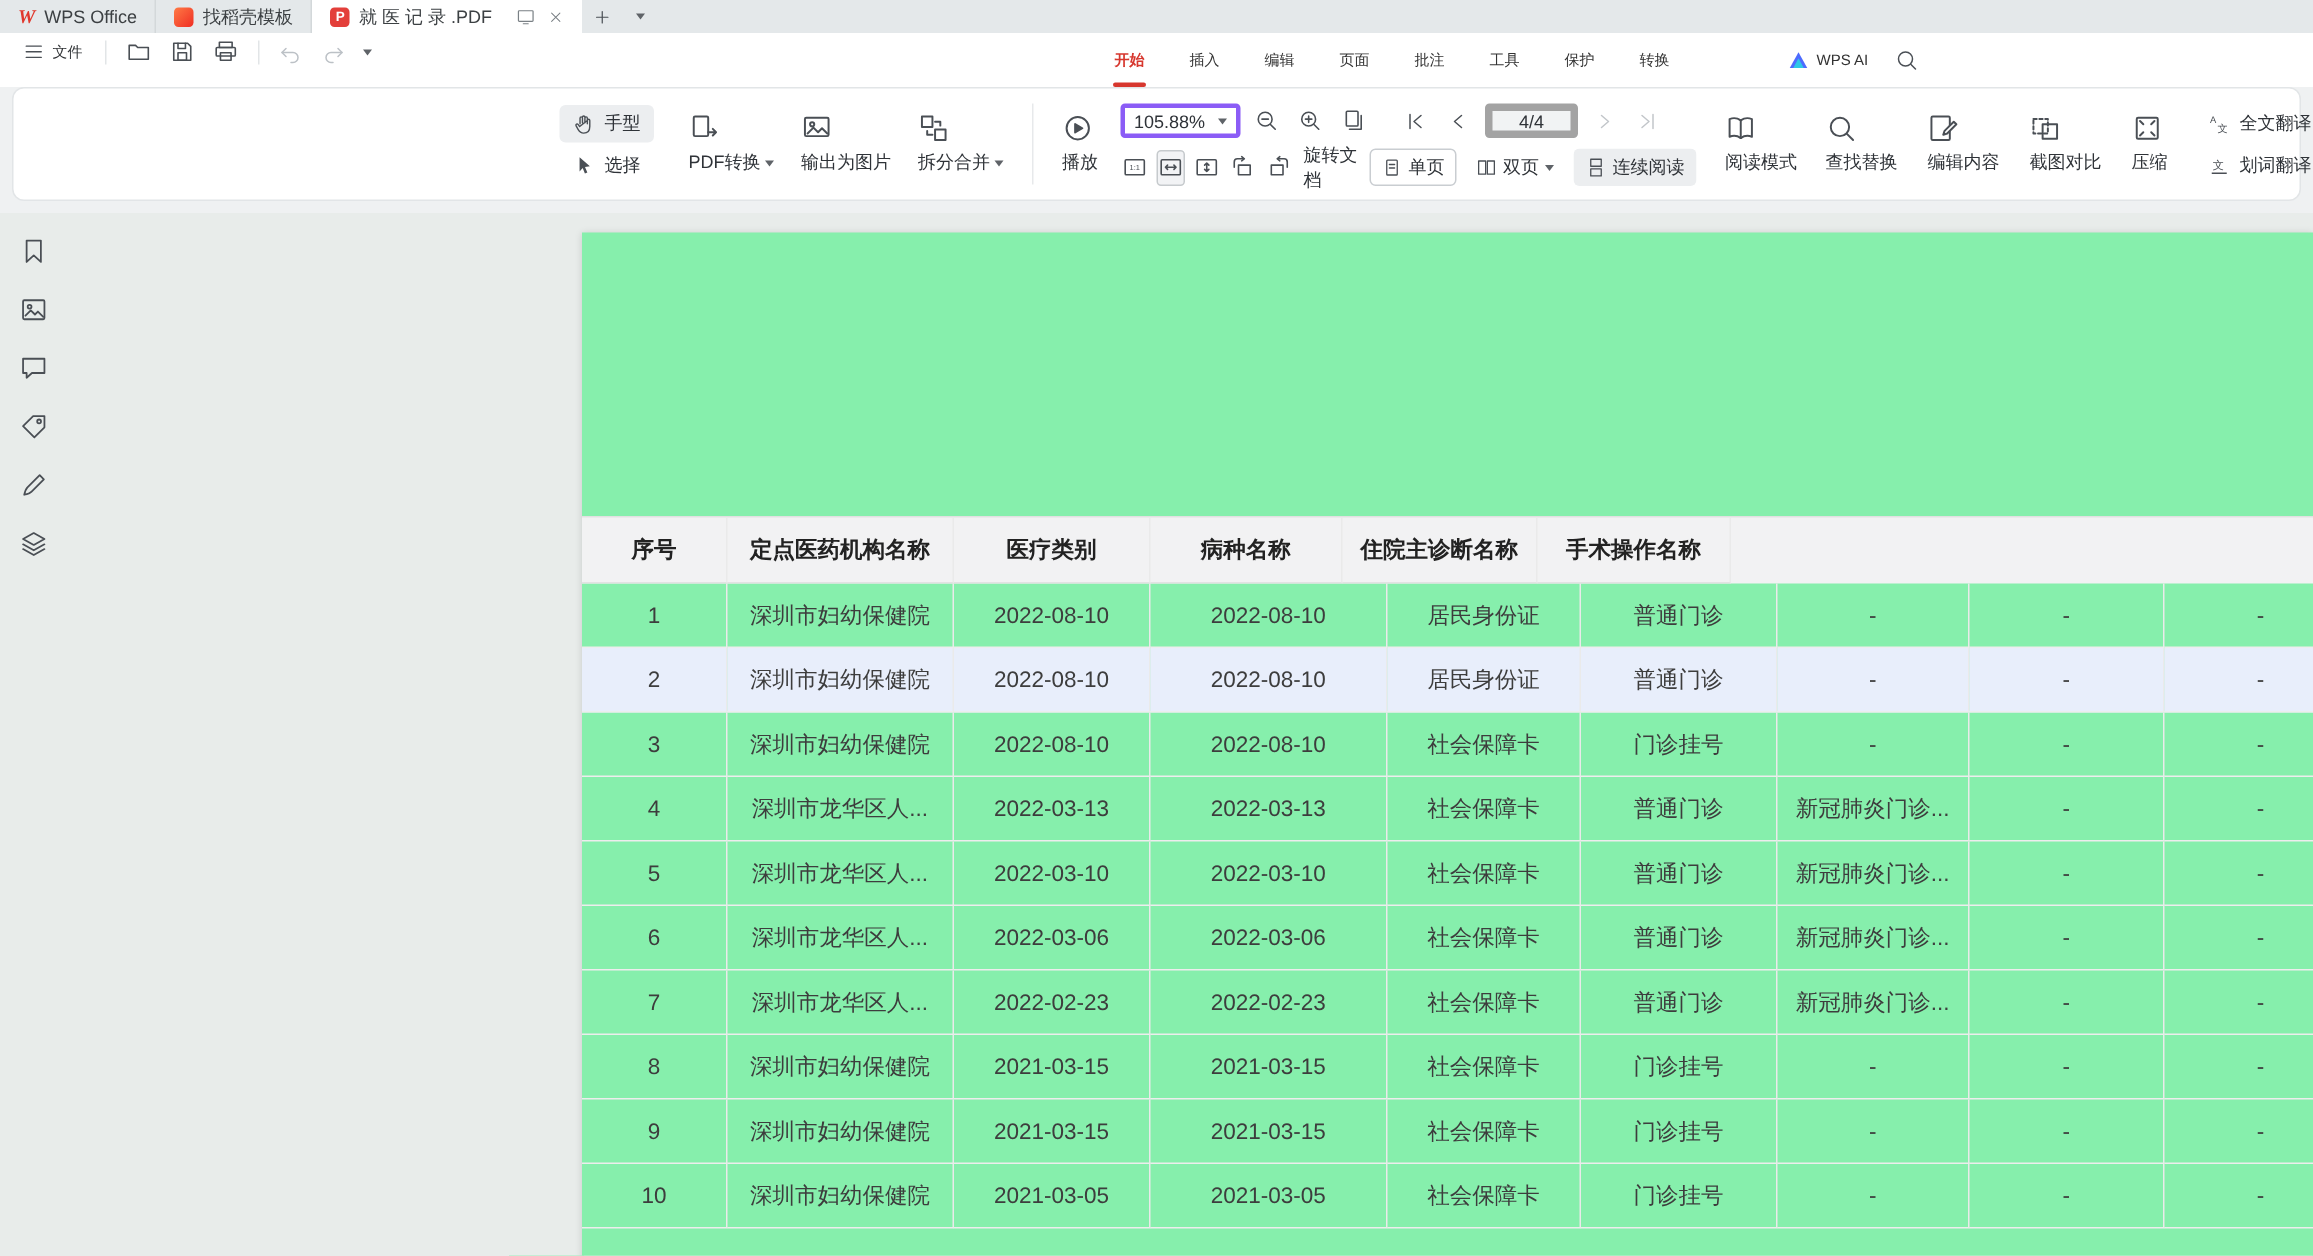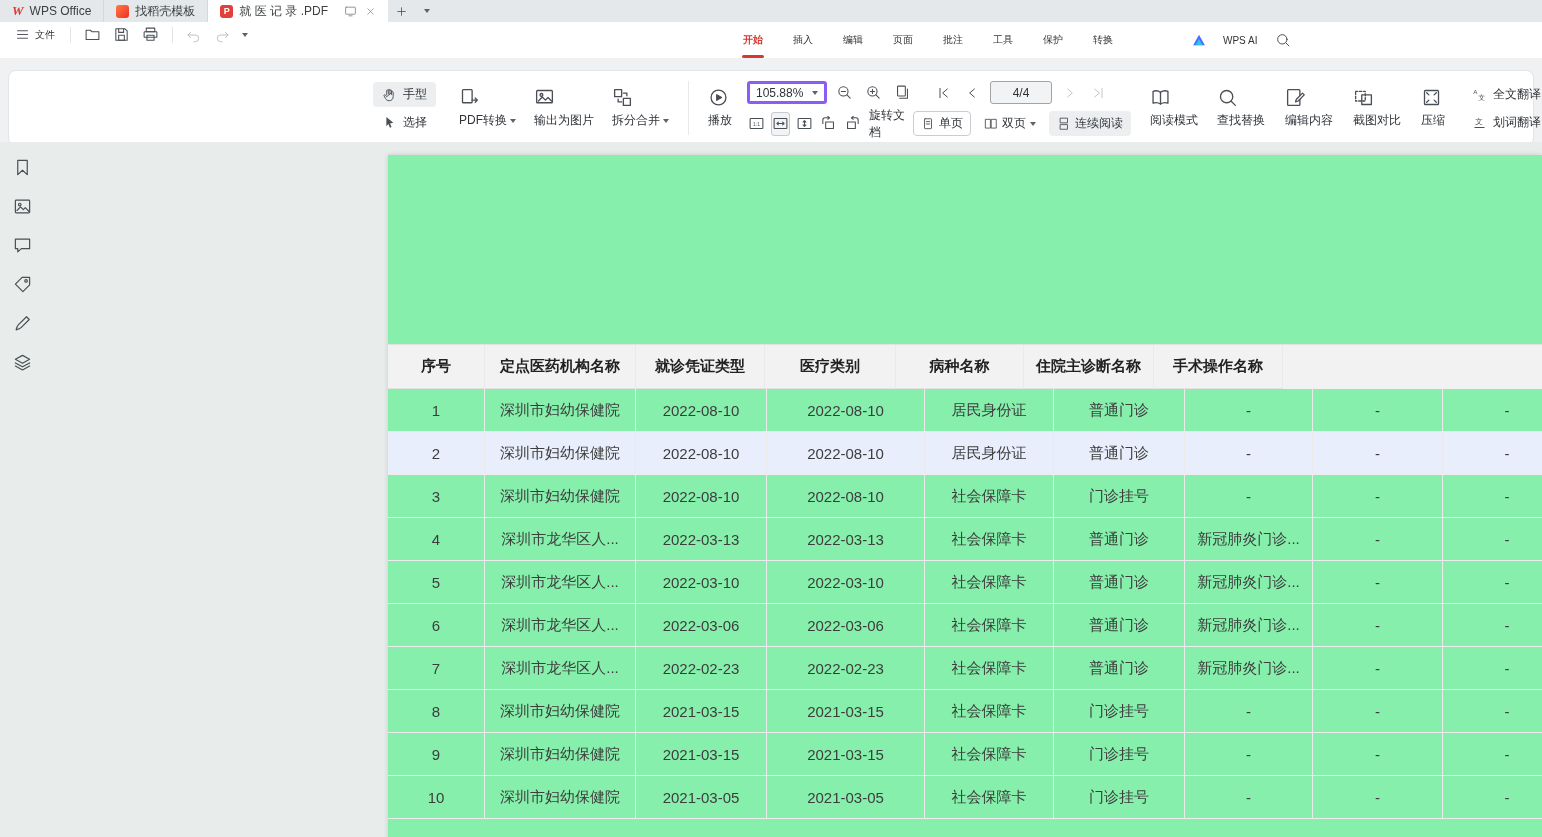--- a/index.html
+++ b/index.html
@@ -23,39 +23,39 @@
   .mgroup-left { display:flex; align-items:center; padding-left:8px; gap:2px; }
   .mbtn { display:flex; align-items:center; gap:5px; padding:5px 7px; border-radius:4px; color:#303336; }
   .msep { width:1px; height:16px; background:#e2e5e7; margin:0 6px; }
   .icbtn { padding:4px 5px; border-radius:4px; display:flex; align-items:center; gap:2px; }
   .icbtn.disabled svg.s { stroke:#bcc1c6; }
   .ribbon { position:absolute; left:728px; top:0; display:flex; align-items:center; height:100%; }
   .rtab { padding:0 15px; height:100%; display:flex; align-items:center; position:relative; color:#333; }
   .rtab.active { color:var(--accent,#d7372e); font-weight:bold; }
   .rtab.active::after { content:""; position:absolute; left:14px; right:14px; bottom:0; height:3px; border-radius:2px; background:var(--accent,#d7372e); }
   .mright { position:absolute; left:1192px; top:0; height:100%; display:flex; align-items:center; gap:18px; }
-  .wpsai { display:flex; align-items:center; gap:17px; }
+  .wpsai { display:flex; align-items:center; gap:5px; }
 
   
-  .toolbar-wrap { height:84px; background:#eff1f2; padding:12px 8px; }
+  .toolbar-wrap { height:84px; background:#eff1f2; padding:0 8px; }
   .toolbar { height:76px; background:#fff; border:1px solid #e2e5e7; border-radius:8px; display:flex; align-items:center; padding:0 12px; font-size:12px; color:#2f3338; }
   .tb-spacer { width:352px; flex:0 0 auto; }
   .stack2 { display:flex; flex-direction:column; gap:3px; margin-right:14px; }
   .tool-pill { display:flex; align-items:center; gap:6px; padding:4px 9px; border-radius:4px; white-space:nowrap; }
   .tool-pill.active { background:#eceef0; }
   .big { display:flex; flex-direction:column; align-items:flex-start; gap:4px; padding:0 9px; white-space:nowrap; }
   .big .lbl { display:flex; align-items:center; gap:3px; }
   .vsep { width:1px; height:54px; background:#e7e9eb; margin:0 10px; flex:0 0 auto; }
   .midcol { display:flex; flex-direction:column; gap:7px; margin-left:6px; }
   .mrow { display:flex; align-items:center; gap:5px; height:24px; }
   .zoom-box { width:80px; height:23px; border:3px solid #8b5cf6; border-radius:3px; display:flex; align-items:center; justify-content:space-between; padding:0 6px; background:#fff; }
   .ibtn { width:24px; height:24px; display:flex; align-items:center; justify-content:center; border-radius:3px; border:1px solid transparent; }
   .ibtn.selected { border-color:#c6cacd; background:#f2f3f5; }
   .ibtn.disabled svg.s { stroke:#c2c6ca; }
-  .page-box { min-width:62px; height:23px; background:#f1f3f4; border:1px solid #a3a3a3; border-radius:3px; display:flex; align-items:center; justify-content:center; }
+  .page-box { min-width:62px; height:23px; background:#f1f3f4; border:5px solid #a3a3a3; border-radius:3px; display:flex; align-items:center; justify-content:center; }
   .tool-inline { display:flex; align-items:center; gap:4px; padding:3px 7px; border-radius:4px; border:1px solid transparent; white-space:nowrap; }
   .tool-inline.boxed { border-color:#c9cdd1; background:#fff;justify-content:space-between; }
   .tool-inline.filled { background:#eceef0; }
   .mlabel { padding:0 2px; }
   .rgroup { margin-left:auto; display:flex; align-items:center; }
   .rgroup .big { padding:0 10px; }
   .stack2.right { margin:0 0 0 8px; }
 
   
   .workspace { display:flex; height:695px; background:#e8ecea; }
@@ -465,21 +465,20 @@
           </svg>
         </span>
     </div>
 
     <div class="doc-area">
       <div class="page">
         <div class="dtable">
           <div class="tr thead">
             <div class="th c0">序号</div>
             <div class="th c1">定点医药机构名称</div>
-            <div class="th c4">就诊凭证类型</div>
             <div class="th c5">医疗类别</div>
             <div class="th c6">病种名称</div>
             <div class="th c7">住院主诊断名称</div>
             <div class="th c8">手术操作名称</div>
           </div>
           <div class="tbody">
 
               <div class="tr">
                 <div class="td c0">1</div>
                 <div class="td c1">深圳市妇幼保健院</div>

